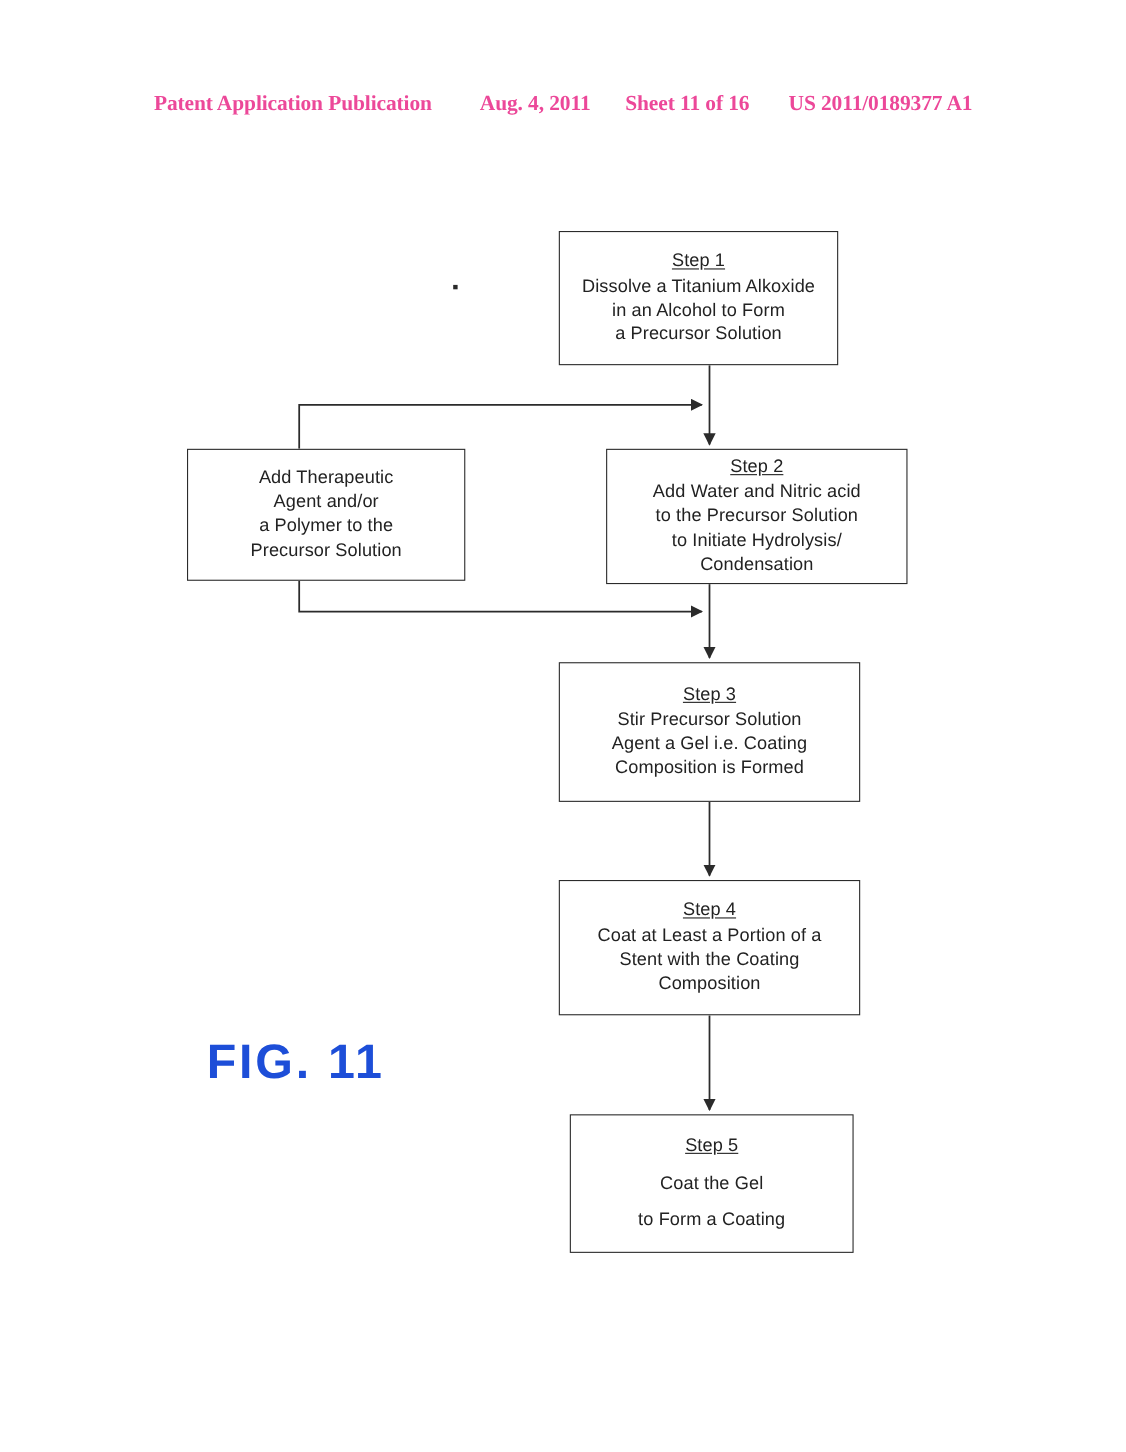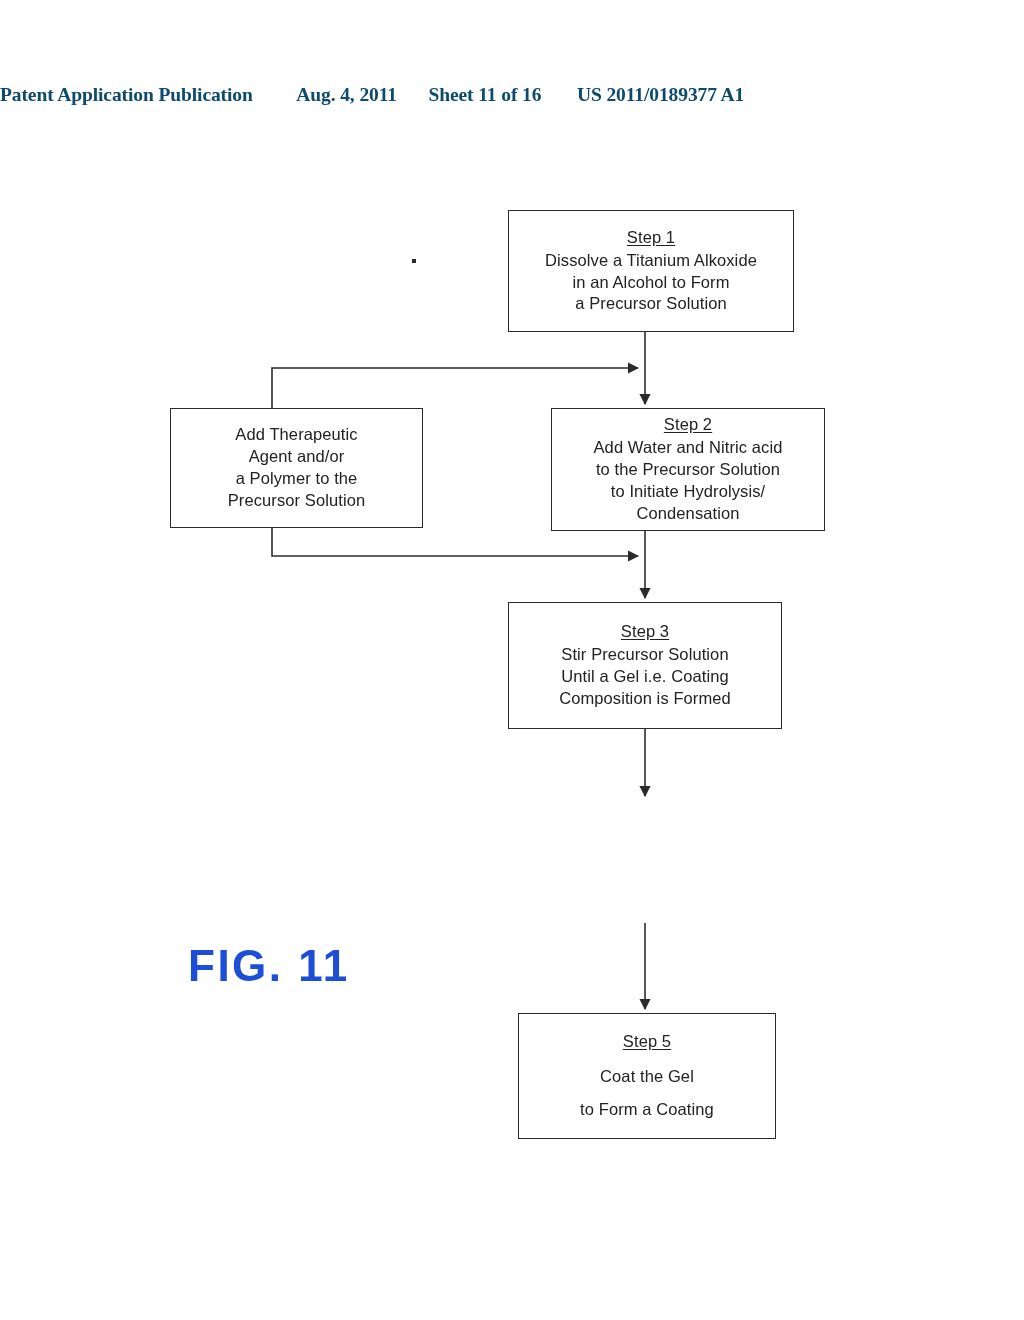--- a/index.html
+++ b/index.html
@@ -15,27 +15,27 @@
     color: #1a1a1a;
     overflow: hidden;
   }
 
   
   .pub-header {
     position: absolute;
     left: 0;
     top: 84px;
     width: 1024px;
-    text-align: left;
+    text-align: center;
     font-family: "Liberation Serif", serif;
     font-weight: bold;
     font-size: 19.5px;
     letter-spacing: -0.1px;
     white-space: nowrap;
-    color: #0c4a6e;
+    color: #ec4899;
   }
   .pub-header span { display: inline-block; vertical-align: baseline; }
   .gap-lg { width: 34px; }
   .gap-md { width: 22px; }
   .gap-sm { width: 26px; }
 
   
   #flow {
     position: absolute;
     left: 0;
@@ -66,21 +66,21 @@
   }
   .node .step-title {
     text-decoration: underline;
     text-underline-offset: 2px;
     margin-bottom: 1px;
     white-space: nowrap;
   }
   .node .body-line { white-space: nowrap; }
 
   
-  #node-step1 { left: 508px; top: 210px;  width: 286px; height: 122px; }
+  #node-step1 { left: 508px; top: 210px;  width: 254px; height: 122px; }
   #node-side  { left: 158px; top: 408px;  width: 253px; height: 120px; margin-left: 12px; }
   #node-step2 { left: 508px; top: 408px;  width: 274px; height: 123px; margin-left: 43px; }
   #node-step3 { left: 508px; top: 602px;  width: 274px; height: 127px; }
   #node-step4 { left: 508px; top: 800px;  width: 274px; height: 123px; }
   #node-step5 { left: 518px; top: 1013px; width: 258px; height: 126px; }
 
   #node-step5 { justify-content: center; gap: 12px; }
 
   
   .fig-label {
@@ -157,24 +157,30 @@
     <div class="step-title">Step 2</div>
     <div class="body-line">Add Water and Nitric acid</div>
     <div class="body-line">to the Precursor Solution</div>
     <div class="body-line">to Initiate Hydrolysis/</div>
     <div class="body-line">Condensation</div>
   </div>
 
   <div class="node" id="node-step3">
     <div class="step-title">Step 3</div>
     <div class="body-line">Stir Precursor Solution</div>
-    <div class="body-line">Until a Gel i.e. Coating</div>
+    <div class="body-line">Agent a Gel i.e. Coating</div>
     <div class="body-line">Composition is Formed</div>
   </div>
 
+  <div class="node" id="node-step4">
+    <div class="step-title">Step 4</div>
+    <div class="body-line">Coat at Least a Portion of a</div>
+    <div class="body-line">Stent with the Coating</div>
+    <div class="body-line">Composition</div>
+  </div>
 
   <div class="node" id="node-step5">
     <div class="step-title">Step 5</div>
     <div class="body-line">Coat the Gel</div>
     <div class="body-line">to Form a Coating</div>
   </div>
 
   <div class="fig-label">FIG. 11</div>
 
   <div class="speck"></div>

